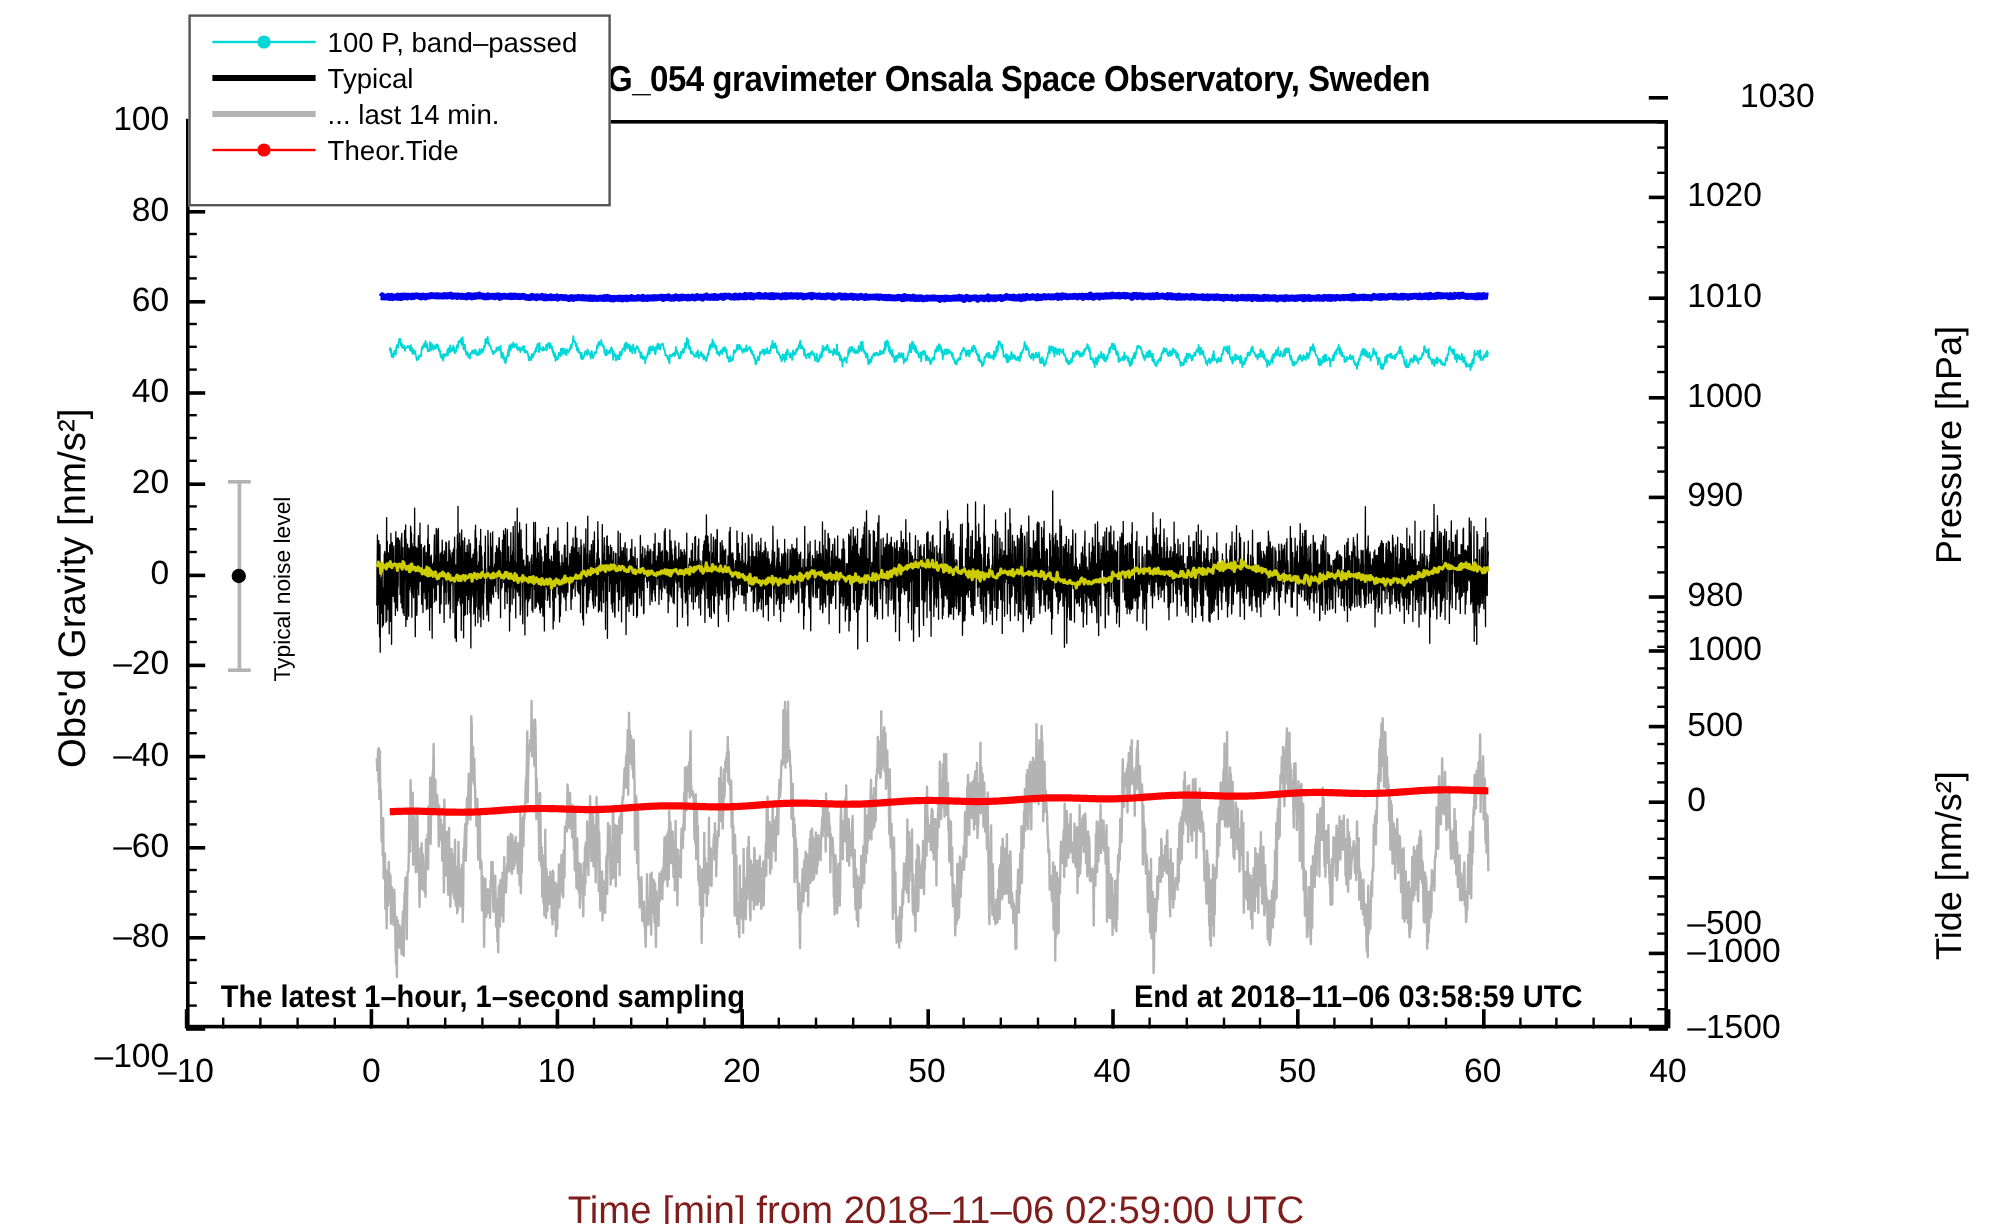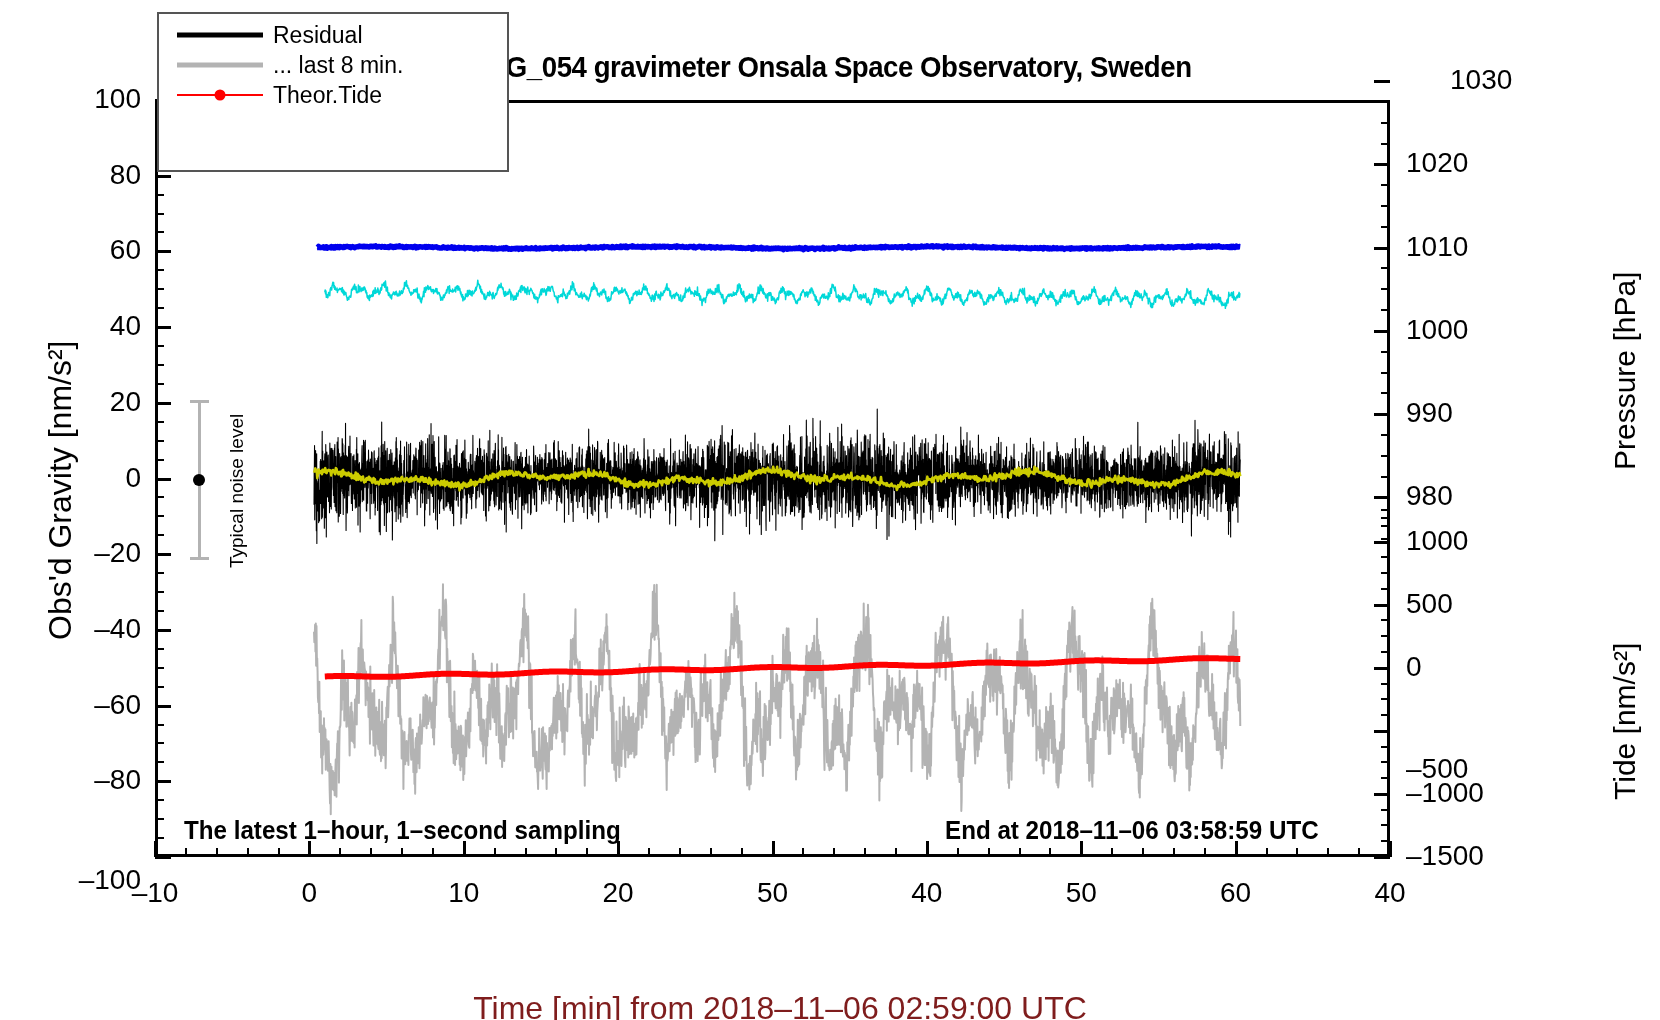--- a/index.html
+++ b/index.html
@@ -380,29 +380,36 @@
     <div id="noise-dot"></div>
     <div id="noise-label">Typical noise level</div>
   </div>
 
   <div class="plot-note" id="note-left">The latest 1–hour, 1–second sampling</div>
   <div class="plot-note" id="note-right">End at 2018–11–06 03:58:59 UTC</div>
 
   <div id="legend">
       <div class="legend-row">
         <div class="legend-sym">
+          <div class="legend-line" style="border-top: 2px solid rgb(0, 216, 216);"></div>
+          <div class="legend-dot" style="background: rgb(0, 216, 216);"></div>
+        </div>
+        <span class="legend-text">100 P, band–passed</span>
+      </div>
+      <div class="legend-row">
+        <div class="legend-sym">
           <div class="legend-line" style="border-top: 5px solid rgb(0, 0, 0);"></div>
         </div>
-        <span class="legend-text">Residual</span>
+        <span class="legend-text">Typical</span>
       </div>
       <div class="legend-row">
         <div class="legend-sym">
           <div class="legend-line" style="border-top: 5px solid rgb(179, 179, 179);"></div>
         </div>
-        <span class="legend-text">... last 8 min.</span>
+        <span class="legend-text">... last 14 min.</span>
       </div>
       <div class="legend-row">
         <div class="legend-sym">
           <div class="legend-line" style="border-top: 2px solid rgb(255, 0, 0);"></div>
           <div class="legend-dot" style="background: rgb(255, 0, 0);"></div>
         </div>
         <span class="legend-text">Theor.Tide</span>
       </div>
     </div>
 

